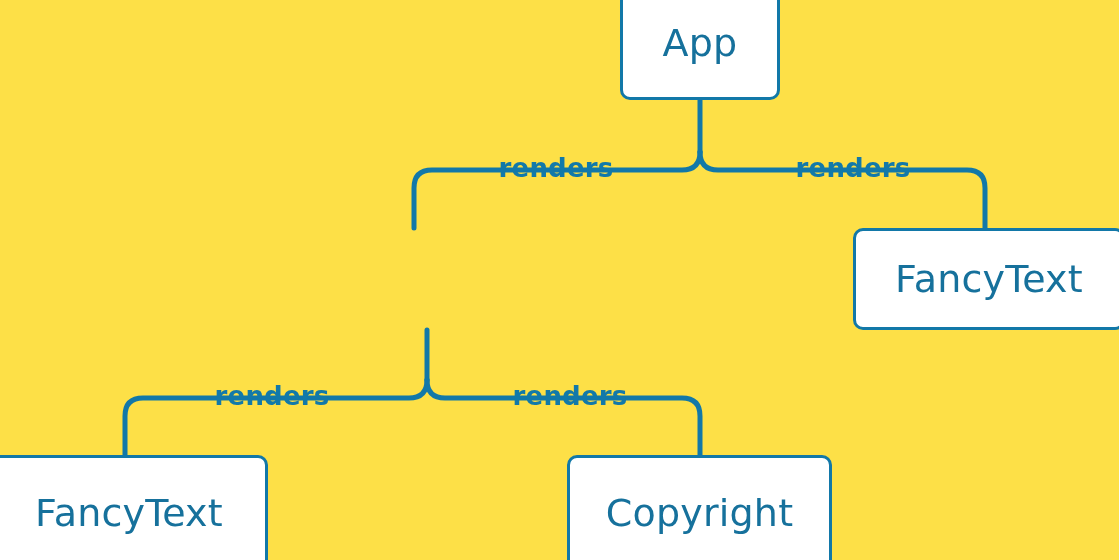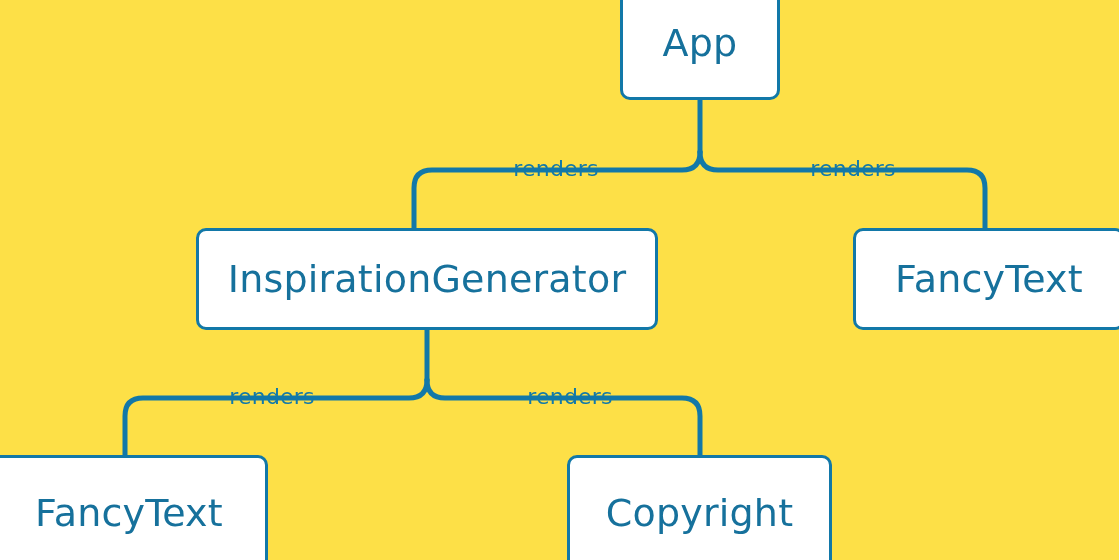--- a/index.html
+++ b/index.html
@@ -39,22 +39,22 @@
     white-space: nowrap;
     z-index: 2;
   }
   .node-label {
     display: block;
     line-height: 1;
   }
   .edge-label {
     position: absolute;
     color: #1279a9;
-    font-size: 22px;
-    font-weight: 400;
+    font-size: 26px;
+    font-weight: 700;
     letter-spacing: 0.2px;
     white-space: nowrap;
     transform: translate(-50%, -50%);
     z-index: 3;
   }
 </style>
 </head>
 <body>
 
 <div id="canvas">
@@ -71,23 +71,20 @@
 
     <path d="M 427 380 Q 427 398 409 398 L 143 398 Q 125 398 125 416 L 125 455"></path>
 
     <path d="M 427 380 Q 427 398 445 398 L 682 398 Q 700 398 700 416 L 700 455"></path>
   </svg>
 
   <div class="node" style="left:620px; top:-14px; width:160px; height:114px;">
     <span class="node-label">App</span>
   </div>
 
-  <div class="node" style="left:196px; top:228px; width:462px; height:102px;">
-    <span class="node-label">InspirationGenerator</span>
-  </div>
 
   <div class="node" style="left:853px; top:228px; width:272px; height:102px;">
     <span class="node-label">FancyText</span>
   </div>
 
   <div class="node" style="left:-10px; top:455px; width:278px; height:115px;">
     <span class="node-label">FancyText</span>
   </div>
 
   <div class="node" style="left:567px; top:455px; width:265px; height:115px;">

